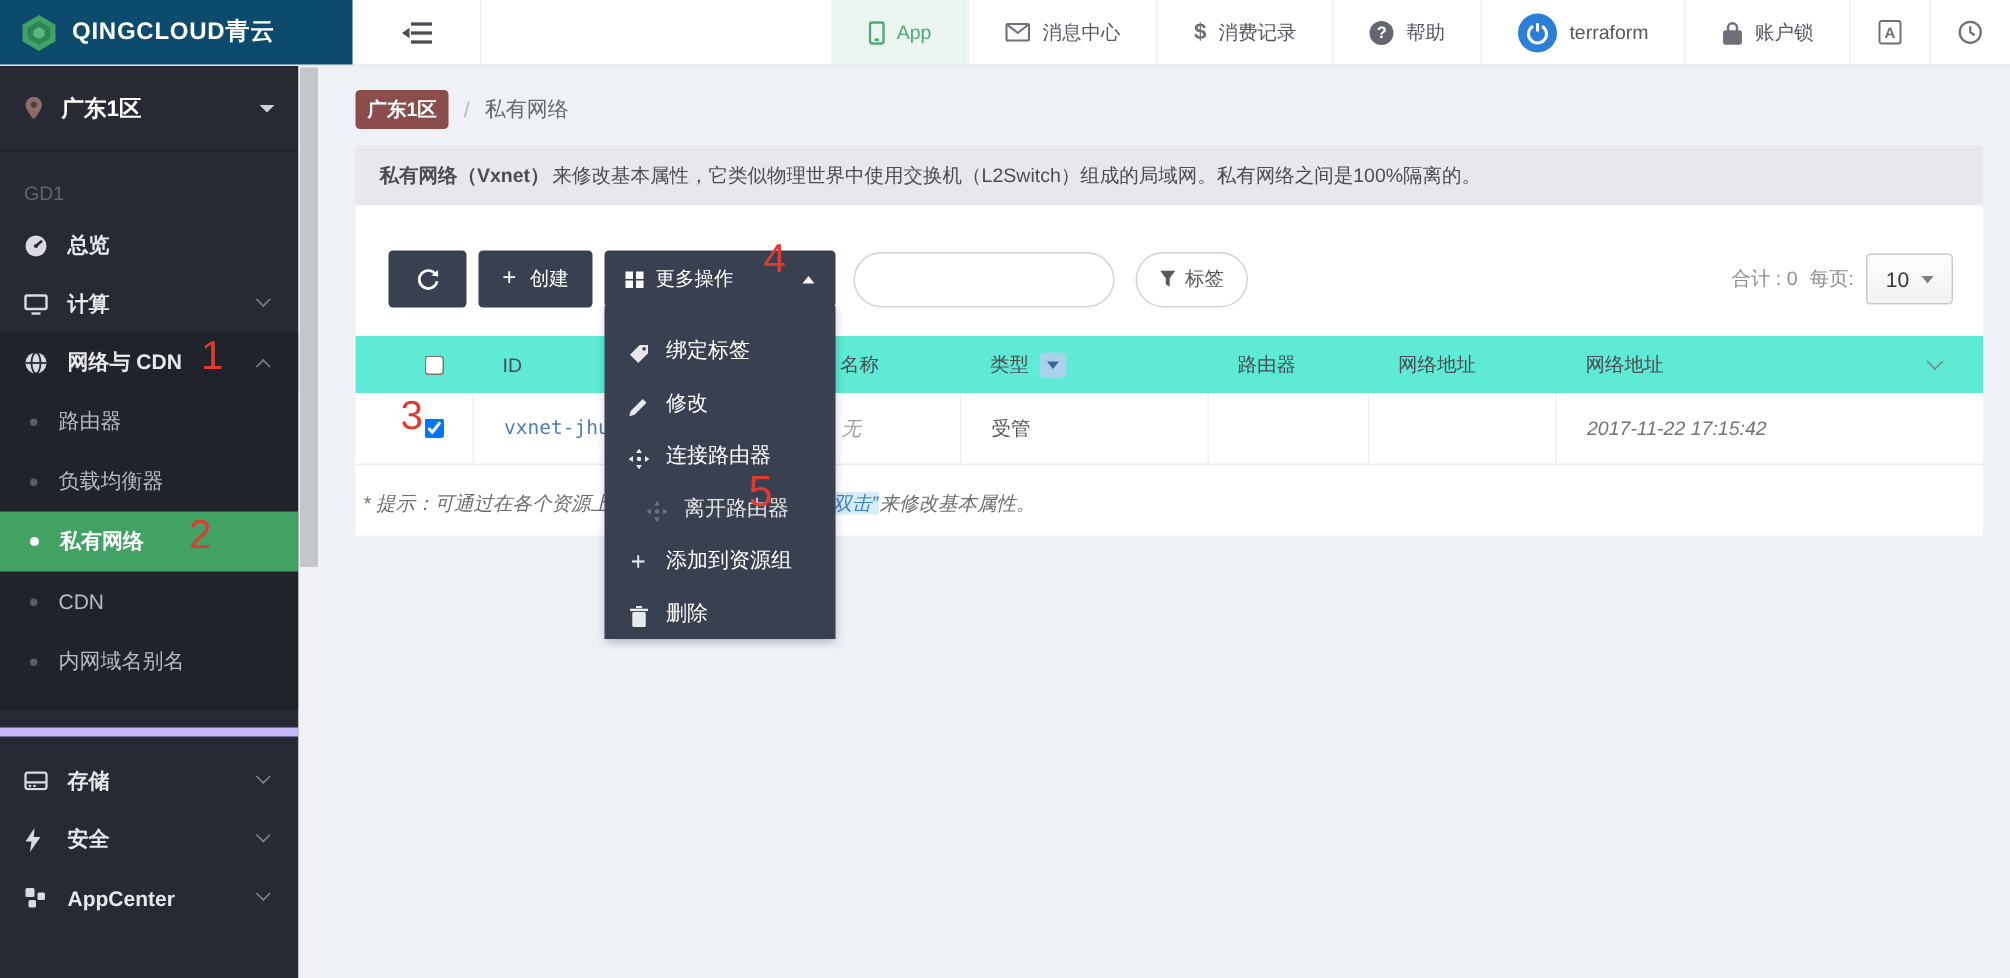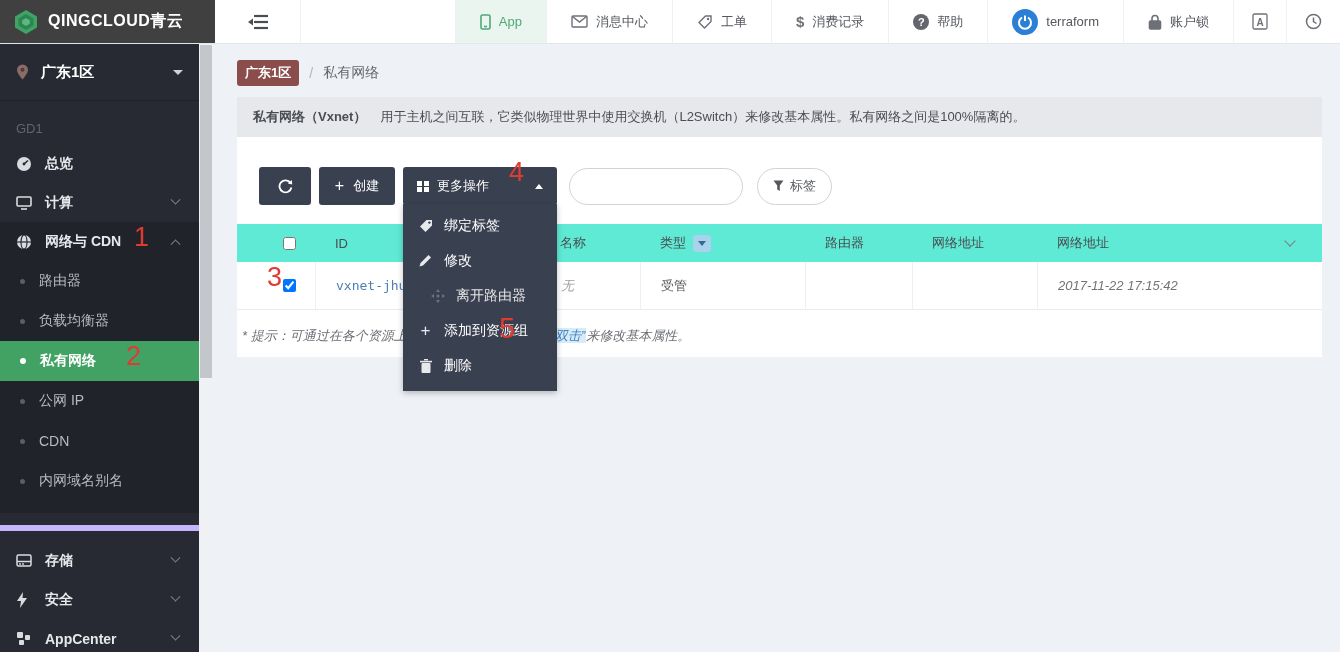--- a/index.html
+++ b/index.html
@@ -2,21 +2,21 @@
 <html><head>
 <meta charset="utf-8">
 <style>
   * { margin:0; padding:0; box-sizing:border-box; }
   html,body { width:1340px; height:652px; }
   body { font-family:"Liberation Sans", sans-serif; background:#eef1f5; position:relative; overflow:hidden; font-size:13px; color:#555; }
   svg { display:block; }
 
   
   .navbar { position:absolute; top:0; left:0; right:0; height:44px; background:#fff; border-bottom:1px solid #e4e6e9; display:flex; align-items:stretch; z-index:20; }
-  .logo-block { width:215px; background:#404040; display:flex; align-items:center; gap:10px; padding-left:14px; flex:none; }
+  .logo-block { width:235px; background:#0c4a6e; display:flex; align-items:center; gap:10px; padding-left:14px; flex:none; }
   .logo-text { color:#fff; font-size:16px; font-weight:bold; letter-spacing:.5px; }
   .collapse-btn { width:86px; display:flex; align-items:center; justify-content:center; color:#4a4d52; border-right:1px solid #eef0f2; cursor:pointer; flex:none; }
   .nav-items { margin-left:auto; display:flex; align-items:stretch; }
   .nav-item { display:flex; align-items:center; gap:8px; padding:0 24px; color:#55585e; border-left:1px solid #eef0f2; cursor:pointer; white-space:nowrap; }
   .nav-item .nicon { color:#6d7077; }
   .nav-item.active { background:#e9f5ee; color:#4fa878; }
   .nav-item.active .nicon { color:#4fa878; }
   .nav-item.icon-only { padding:0 18px; }
   .help-circle { width:16px; height:16px; border-radius:50%; background:#63666d; color:#fff; font-size:11px; font-weight:bold; display:flex; align-items:center; justify-content:center; }
   .avatar { width:26px; height:26px; border-radius:50%; background:#2b7fd4; display:flex; align-items:center; justify-content:center; }
@@ -44,21 +44,21 @@
   .side-scrollbar .thumb { position:absolute; top:1px; left:1px; width:12px; height:333px; background:#c3c6cb; border-radius:1px; }
 
   
   .content { position:absolute; top:44px; left:213px; right:0; bottom:0; }
   .breadcrumb { position:absolute; top:16px; left:24px; display:flex; align-items:center; gap:10px; font-size:14px; }
   .region-badge { background:#8b4d4b; color:#fff; font-size:13px; font-weight:bold; padding:4px 8px; border-radius:3px; cursor:pointer; }
   .crumb-sep { color:#b3b6ba; }
   .crumb-cur { color:#66696e; }
 
   .banner { position:absolute; top:53px; left:24px; right:18px; height:40px; background:#e6e8ec; display:flex; align-items:center; padding:0 16px; color:#4a4d52; }
-  .banner b { margin-right:14px; }
+  .banner b { margin-right:2px; }
 
   .panel { position:absolute; top:93px; left:24px; right:18px; height:220px; background:#fff; }
   .toolbar { display:flex; align-items:center; padding:30px 20px 0 22px; }
   .btn-dark { height:38px; background:#394050; color:#fff; border:none; border-radius:3px; display:flex; align-items:center; justify-content:center; gap:9px; font-size:13px; cursor:pointer; font-family:inherit; }
   .btn-refresh { width:52px; margin-right:8px; }
   .btn-create { width:76px; margin-right:8px; }
   .btn-more { width:154px; padding:0 14px; justify-content:flex-start; position:relative; }
   .caret-up { width:0; height:0; border-left:4px solid transparent; border-right:4px solid transparent; border-bottom:5px solid #fff; margin-left:auto; }
   .grid-icon { width:11px; height:11px; display:grid; grid-template-columns:5px 5px; grid-template-rows:5px 5px; gap:1.5px; }
   .grid-icon i { background:#fff; }
@@ -87,21 +87,21 @@
   .head-chev { position:absolute; right:28px; width:8px; height:8px; border-right:1.6px solid #7c7f85; border-bottom:1.6px solid #7c7f85; transform:rotate(45deg); top:13px; cursor:pointer; }
   .id-link { color:#4d7fb5; font-family:"DejaVu Sans Mono", monospace; font-size:13px; text-decoration:none; cursor:pointer; }
   .muted-it { color:#9a9da2; font-style:italic; }
   .created-txt { color:#737373; font-style:italic; }
 
   .hint { padding:17px 0 0 5px; font-style:italic; color:#6a6e73; font-size:13px; }
   .hint .dbl { color:#3b82c4; background:#d8ecf8; padding:0 1px; cursor:pointer; }
 
   
   .dropdown { position:absolute; left:403px; top:204px; width:154px; background:#394050; padding:4px 0 8px; z-index:30; box-shadow:0 2px 6px rgba(0,0,0,.25); }
-  .menu-item { height:35px; display:flex; align-items:center; gap:11px; padding:0 15px; color:#fff; font-size:14px; cursor:pointer; }
+  .menu-item { height:35px; display:flex; align-items:flex-end; gap:11px; padding:0 15px; color:#fff; font-size:14px; cursor:pointer; }
   .menu-item .micon { width:15px; color:#e8e9ee; display:flex; justify-content:center; }
   .menu-item.disabled { color:#e5e5e5; cursor:default;margin-left:12px; }
   .menu-item.disabled .micon { color:#6e7280; }
 
   
   .anno { position:absolute; color:#e03a31; font-size:27px; line-height:1; z-index:40; font-family:"Liberation Sans",sans-serif; }
   #anno1 { left:134px; top:224px; }
   #anno2 { left:126px; top:343px; }
   #anno3 { left:267px; top:264px; }
   #anno4 { left:509px; top:159px; }
@@ -142,29 +142,20 @@
     <div class="nav-item">
       <span class="nicon">
         <svg width="17" height="13" viewBox="0 0 17 13" fill="none" stroke="currentColor" stroke-width="1.4">
             <rect x="1" y="1" width="15" height="11" rx="1"></rect>
             <polyline points="1.5,1.5 8.5,7 15.5,1.5"></polyline>
           </svg>
       </span>
       <span>消息中心</span>
     </div>
     <div class="nav-item">
-      <span class="nicon">
-        <svg width="16" height="16" viewBox="0 0 16 16" fill="none" stroke="currentColor" stroke-width="1.4">
-            <path d="M2 8.5 L8.5 2 H14 V7.5 L7.5 14 Z"></path>
-            <circle cx="11" cy="5" r="1.2" fill="currentColor" stroke="none"></circle>
-          </svg>
-      </span>
-      <span>工单</span>
-    </div>
-    <div class="nav-item">
       <span class="nicon" style="font-size:15px;font-weight:bold;">$</span>
       <span>消费记录</span>
     </div>
     <div class="nav-item">
       <span class="help-circle">?</span>
       <span>帮助</span>
     </div>
     <div class="nav-item">
       <span class="avatar">
         <svg width="16" height="16" viewBox="0 0 16 16" fill="none" stroke="#fff" stroke-width="2">
@@ -253,24 +244,20 @@
       <span class="bullet"></span>
       <span>路由器</span>
     </div>
     <div class="sub-item">
       <span class="bullet"></span>
       <span>负载均衡器</span>
     </div>
     <div class="sub-item active">
       <span class="bullet"></span>
       <span>私有网络</span>
-    </div>
-    <div class="sub-item">
-      <span class="bullet"></span>
-      <span>公网 IP</span>
     </div>
     <div class="sub-item">
       <span class="bullet"></span>
       <span>CDN</span>
     </div>
     <div class="sub-item">
       <span class="bullet"></span>
       <span>内网域名别名</span>
     </div>
   </div>
@@ -318,21 +305,21 @@
 
 <div class="content">
 
   <div class="breadcrumb">
     <span class="region-badge">广东1区</span>
     <span class="crumb-sep">/</span>
     <span class="crumb-cur">私有网络</span>
   </div>
 
   <div class="banner">
-    <span><b>私有网络（Vxnet）</b><span>用于主机之间互联，它类似物理世界中使用交换机（L2Switch）来修改基本属性。私有网络之间是100%隔离的。</span></span>
+    <span><b>私有网络（Vxnet）</b><span>来修改基本属性，它类似物理世界中使用交换机（L2Switch）组成的局域网。私有网络之间是100%隔离的。</span></span>
   </div>
 
   <div class="panel">
     <div class="toolbar">
       <button class="btn-dark btn-refresh">
         <span>
           <svg width="15" height="15" viewBox="0 0 15 15" fill="none" stroke="#fff" stroke-width="1.8">
               <path d="M12.5 4 A6 6 0 1 0 13.4 8.5"></path>
               <polygon points="13.8,1 14.2,5.4 9.8,4.6" fill="#fff" stroke="none"></polygon>
             </svg>
@@ -354,20 +341,28 @@
       </button>
       <input class="search-input" type="text" placeholder="" style="">
       <button class="btn-tag">
         <span>
           <svg width="11" height="12" viewBox="0 0 11 12">
               <path d="M0.5 0.5 H10.5 L6.8 5.5 V11 L4.2 9.6 V5.5 Z" fill="#55585e"></path>
             </svg>
         </span>
         <span>标签</span>
       </button>
+      <div class="toolbar-right">
+        <span>合计 : 0</span>
+        <span>每页:</span>
+        <div class="per-page-box">
+          <span>10</span>
+          <span class="caret-down-g"></span>
+        </div>
+      </div>
     </div>
 
     <div class="table">
       <div class="t-head">
         <div class="tc tc-check">
             <input type="checkbox" style="">
           </div>
         <div class="tc tc-id">ID</div>
         <div class="tc tc-name">名称</div>
         <div class="tc tc-type">
@@ -417,20 +412,32 @@
     <span>绑定标签</span>
   </div>
   <div class="menu-item">
     <span class="micon">
       <svg width="13" height="13" viewBox="0 0 13 13">
           <path d="M0.5 12.5 L1.5 9 L9.5 1 L12 3.5 L4 11.5 Z" fill="currentColor"></path>
         </svg>
     </span>
     <span>修改</span>
   </div>
+  <div class="menu-item">
+    <span class="micon">
+      <svg width="14" height="14" viewBox="0 0 14 14" fill="currentColor">
+          <polygon points="7,0 9,3 5,3"></polygon>
+          <polygon points="7,14 5,11 9,11"></polygon>
+          <polygon points="0,7 3,5 3,9"></polygon>
+          <polygon points="14,7 11,9 11,5"></polygon>
+          <circle cx="7" cy="7" r="1.5"></circle>
+        </svg>
+    </span>
+    <span>连接路由器</span>
+  </div>
   <div class="menu-item disabled">
     <span class="micon">
       <svg width="14" height="14" viewBox="0 0 14 14" fill="currentColor">
           <polygon points="7,0 9,3 5,3"></polygon>
           <polygon points="7,14 5,11 9,11"></polygon>
           <polygon points="0,7 3,5 3,9"></polygon>
           <polygon points="14,7 11,9 11,5"></polygon>
           <circle cx="7" cy="7" r="1.5"></circle>
         </svg>
     </span>

